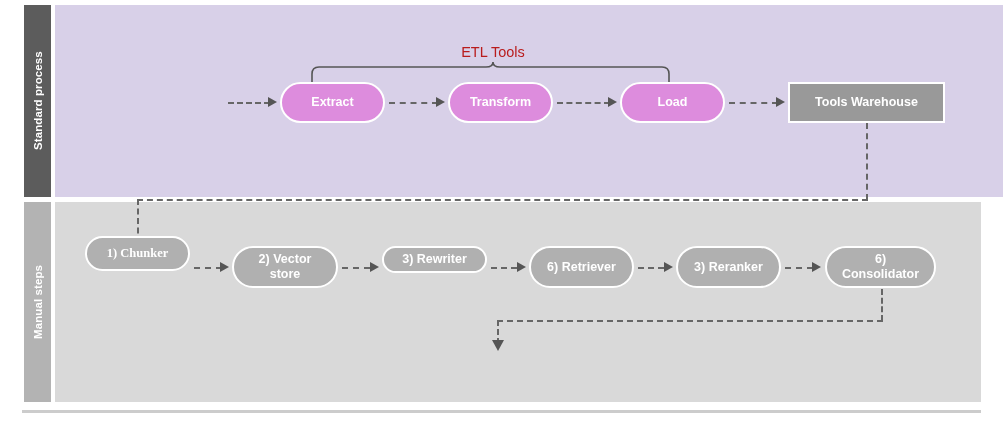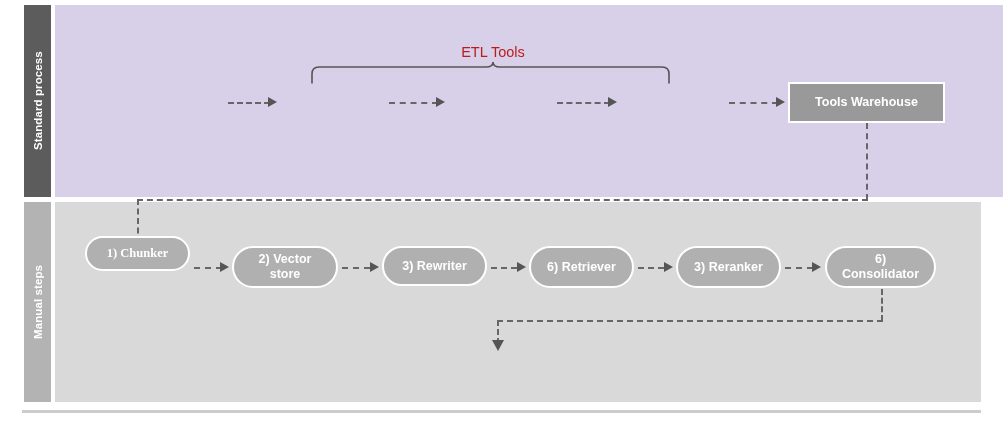--- a/index.html
+++ b/index.html
@@ -128,22 +128,31 @@
   <div class="lane-header" id="lane-bottom-header">Manual steps</div>
 
   <div id="bottom-divider"></div>
 
   <div id="etl-label">ETL Tools</div>
   <svg id="etl-brace" width="370" height="22" viewBox="0 0 370 22">
     <path d="M2,21 L2,12 Q2,5 9,5 L176,5 Q183,5 183,0 Q183,5 190,5 L352,5 Q359,5 359,12 L359,21" fill="none" stroke="#555555" stroke-width="1.6" stroke-linecap="round"></path>
   </svg>
 
 
-
-
+  <div class="node pill purple" style="left:280px; top:82px; width:105px; height:41px;">
+    <span>Extract</span>
+  </div>
+
+  <div class="node pill purple" style="left:448px; top:82px; width:105px; height:41px;">
+    <span>Transform</span>
+  </div>
+
+  <div class="node pill purple" style="left:620px; top:82px; width:105px; height:41px;">
+    <span>Load</span>
+  </div>
 
   <div class="node rect gray" style="left:788px; top:82px; width:157px; height:41px;">
     <span>Tools Warehouse</span>
   </div>
 
   <div class="dash-h" style="left:228px; top:102px; width:42px;"></div>
   <div class="arrow-r" style="left:268px; top:97px;"></div>
 
   <div class="dash-h" style="left:389px; top:102px; width:49px;"></div>
   <div class="arrow-r" style="left:436px; top:97px;"></div>
@@ -161,21 +170,21 @@
 
   <div class="node pill gray" style="left:85px; top:236px; width:105px; height:35px;font-family:Liberation Serif, serif;">
     <span>1) Chunker</span>
   </div>
 
   <div class="node pill gray" style="left:232px; top:246px; width:106px; height:42px;">
     <span style="white-space:pre-line;">2) Vector
 store</span>
   </div>
 
-  <div class="node pill gray" style="left:382px; top:246px; width:105px; height:40px;">
+  <div class="node pill gray" style="left:382px; top:246px; width:105px; height:27px;">
     <span>3) Rewriter</span>
   </div>
 
   <div class="node pill gray" style="left:529px; top:246px; width:105px; height:42px;">
     <span>6) Retriever</span>
   </div>
 
   <div class="node pill gray" style="left:676px; top:246px; width:105px; height:42px;">
     <span>3) Reranker</span>
   </div>

